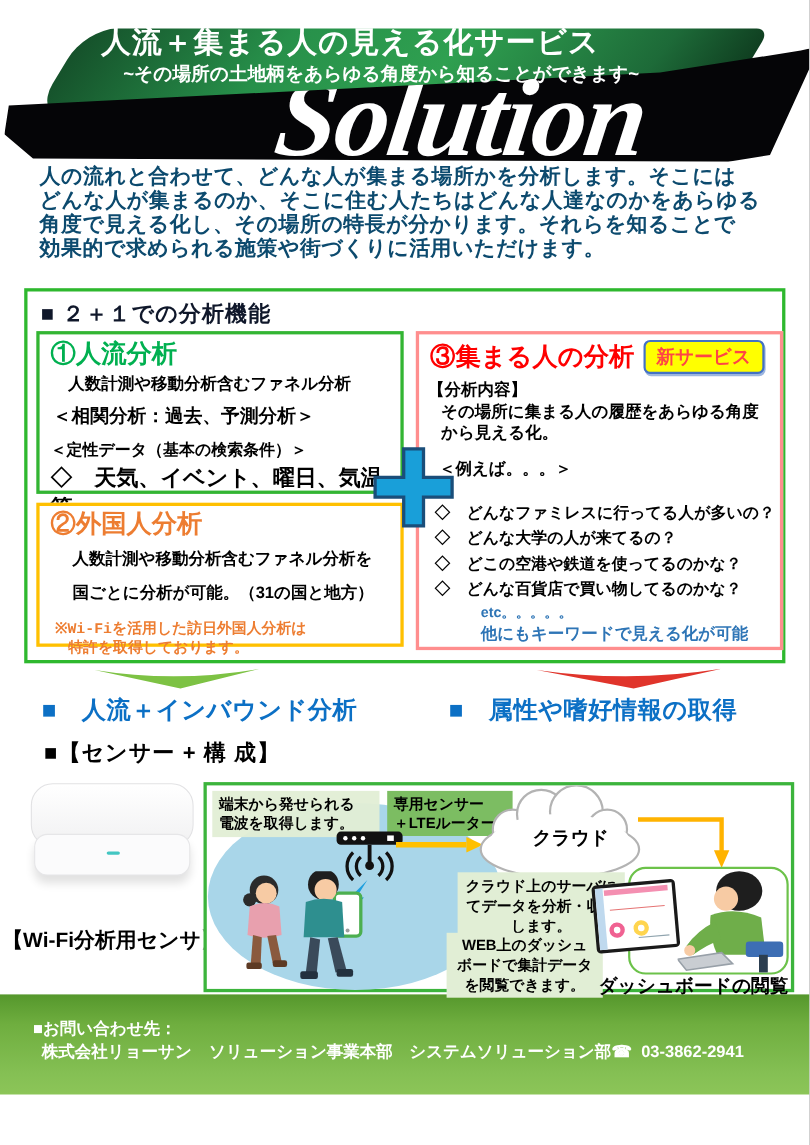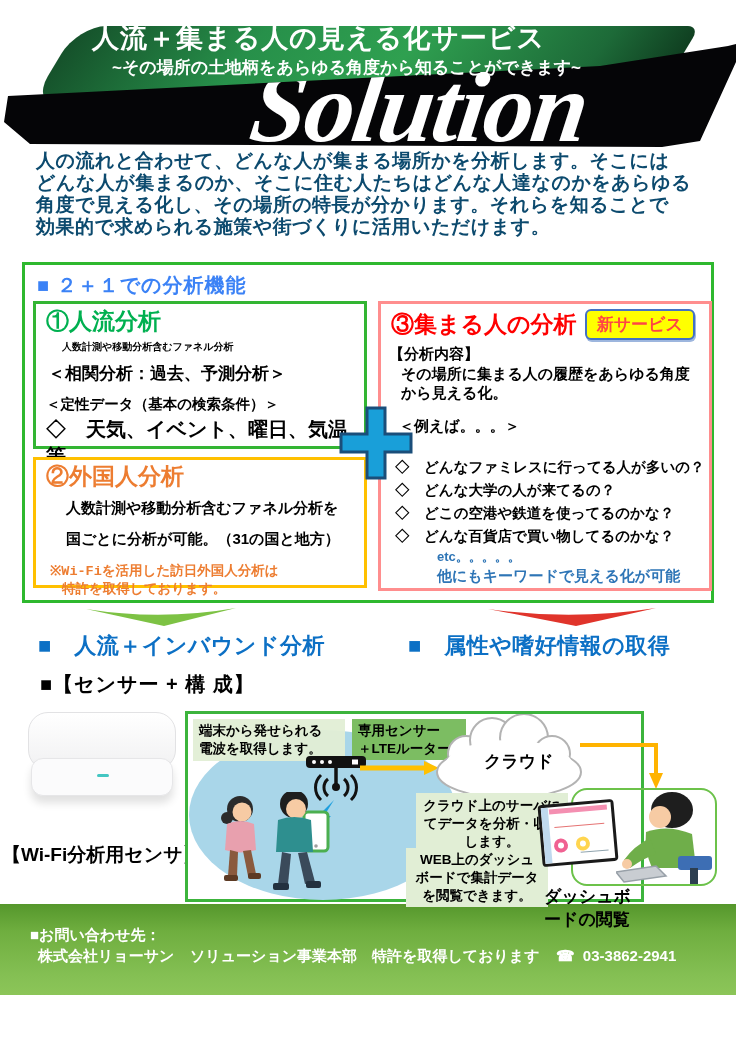--- a/index.html
+++ b/index.html
@@ -19,25 +19,25 @@
     font-family:"Liberation Serif", serif; font-style:italic; font-weight:bold;
     font-size:100px; line-height:1; color:#fff; letter-spacing:-2px; transform:skewX(-8deg); }
   .banner-title { position:absolute; left:92px; top:20px; font-size:27px; font-weight:bold; color:#fff; letter-spacing:1px; z-index:4; }
   .banner-subtitle { position:absolute; left:112px; top:56px; font-size:17px; font-weight:bold; color:#fff; z-index:4; }
 
   
   .intro { position:absolute; left:36px; top:150px; color:#0c4a6e; font-weight:bold; font-size:19px; line-height:22px; letter-spacing:0.5px; }
 
   
   .outer-box { position:absolute; left:22px; top:262px; width:692px; height:341px; border:3px solid #2EB82E; background:#fff; }
-  .outer-header { position:absolute; left:12px; top:7px; font-size:20px; font-weight:bold; color:#3b82f6; letter-spacing:1px; }
+  .outer-header { position:absolute; left:12px; top:7px; font-size:20px; font-weight:bold; color:#0f172a; letter-spacing:1px; }
 
   .box-flow { position:absolute; left:8px; top:36px; width:334px; height:148px; border:3px solid #33B533; background:#fff; }
   .box-flow .ttl { margin:2px 0 0 10px; font-size:23px; font-weight:bold; color:#00B050; }
-  .box-flow .l1 { margin:3px 0 0 26px; font-size:10px; font-weight:bold; }
+  .box-flow .l1 { margin:3px 0 0 26px; font-size:15px; font-weight:bold; }
   .box-flow .l2 { margin:8px 0 0 12px; font-size:17px; font-weight:bold; }
   .box-flow .l3 { margin:10px 0 0 10px; font-size:14.5px; font-weight:bold; }
   .box-flow .l4 { margin:2px 0 0 10px; font-size:20px; font-weight:bold; }
 
   .box-inbound { position:absolute; left:8px; top:192px; width:334px; height:131px; border:3px solid #FFC000; background:#fff; }
   .box-inbound .ttl { margin:1px 0 0 10px; font-size:23px; font-weight:bold; color:#ED7D31; }
   .box-inbound .l1 { margin:7px 0 0 30px; font-size:15px; font-weight:bold; }
   .box-inbound .l2 { margin:12px 0 0 30px; font-size:15px; font-weight:bold; }
   .box-inbound .n1 { margin:12px 0 0 14px; font-size:13.5px; font-weight:bold; color:#ED7D31;font-family:Liberation Mono, monospace; }
   .box-inbound .n2 { margin:0 0 0 26px; font-size:13.5px; font-weight:bold; color:#ED7D31; }
@@ -66,21 +66,21 @@
   .sensor-heading { position:absolute; left:40px; top:671px; font-size:20px; font-weight:bold; color:#000; letter-spacing:1px; }
 
   
   .device { position:absolute; left:28px; top:712px; width:150px; height:92px; }
   .device-top { position:absolute; left:0; top:0; width:148px; height:58px; background:linear-gradient(180deg,#FFFFFF 0%,#F3F3F4 85%,#ECECEE 100%); border:1px solid #E2E2E4; border-radius:20px; }
   .device-base { position:absolute; left:3px; top:46px; width:142px; height:38px; background:#FBFBFC; border:1px solid #E6E6E8; border-radius:12px; box-shadow:0 7px 9px rgba(0,0,0,0.12); }
   .device-led { position:absolute; left:69px; top:62px; width:12px; height:3px; background:#43C6C2; border-radius:2px; }
   .device-label { position:absolute; left:2px; top:842px; font-size:19px; font-weight:bold; color:#000; }
 
   
-  .diagram { position:absolute; left:185px; top:711px; width:459px; height:191px; border:3px solid #3CB43C; background:#fff; }
+  .diagram { position:absolute; left:185px; top:711px; width:537px; height:191px; border:3px solid #3CB43C; background:#fff; }
   .dg-ellipse { position:absolute; left:1px; top:16px; width:268px; height:170px; background:#A9D6E9; border-radius:50%; }
   .dg-note { background:#E1EED5; font-size:13.5px; font-weight:bold; line-height:1.32; color:#000; }
   .dg-capture { position:absolute; left:5px; top:5px; width:152px; padding:3px 6px; background:rgba(225,238,213,0.95); }
   .dg-sensorbox { position:absolute; left:164px; top:5px; width:114px; padding:3px 6px; background:#7CBD62; font-size:13.5px; font-weight:bold; line-height:1.3; }
   .dg-router { position:absolute; left:112px; top:40px; }
   .dg-arrow1 { position:absolute; left:172px; top:46px; }
   .dg-cloud { position:absolute; left:244px; top:0px; }
   .dg-cloud-label { position:absolute; left:296px; top:36px; font-size:17px; font-weight:bold; color:#000; z-index:3; }
   .dg-server-note { position:absolute; left:228px; top:79px; width:152px; padding:4px 2px; text-align:center; z-index:3; }
   .dg-web-note { position:absolute; left:218px; top:134px; width:142px; padding:3px 2px; text-align:center; z-index:3; }
@@ -300,20 +300,20 @@
     </svg>
 
     <div class="dg-dash-label">ダッシュボードの閲覧</div>
   </div>
 
   <div class="provide-header">■　ダッシュボード、レポート等で提供可能</div>
 
   <div class="footer">
     <div class="f1">■お問い合わせ先：</div>
     <div class="f2">株式会社リョーサン</div>
-    <div class="division">ソリューション事業本部　特許を取得しております</div>
+    <div class="division">ソリューション事業本部　システムソリューション部</div>
     <div class="phone">
       <span>☎</span>
       <span style="margin-left:4px;">03-3862-2941</span>
     </div>
   </div>
 
 </div>
 
 </body></html>

